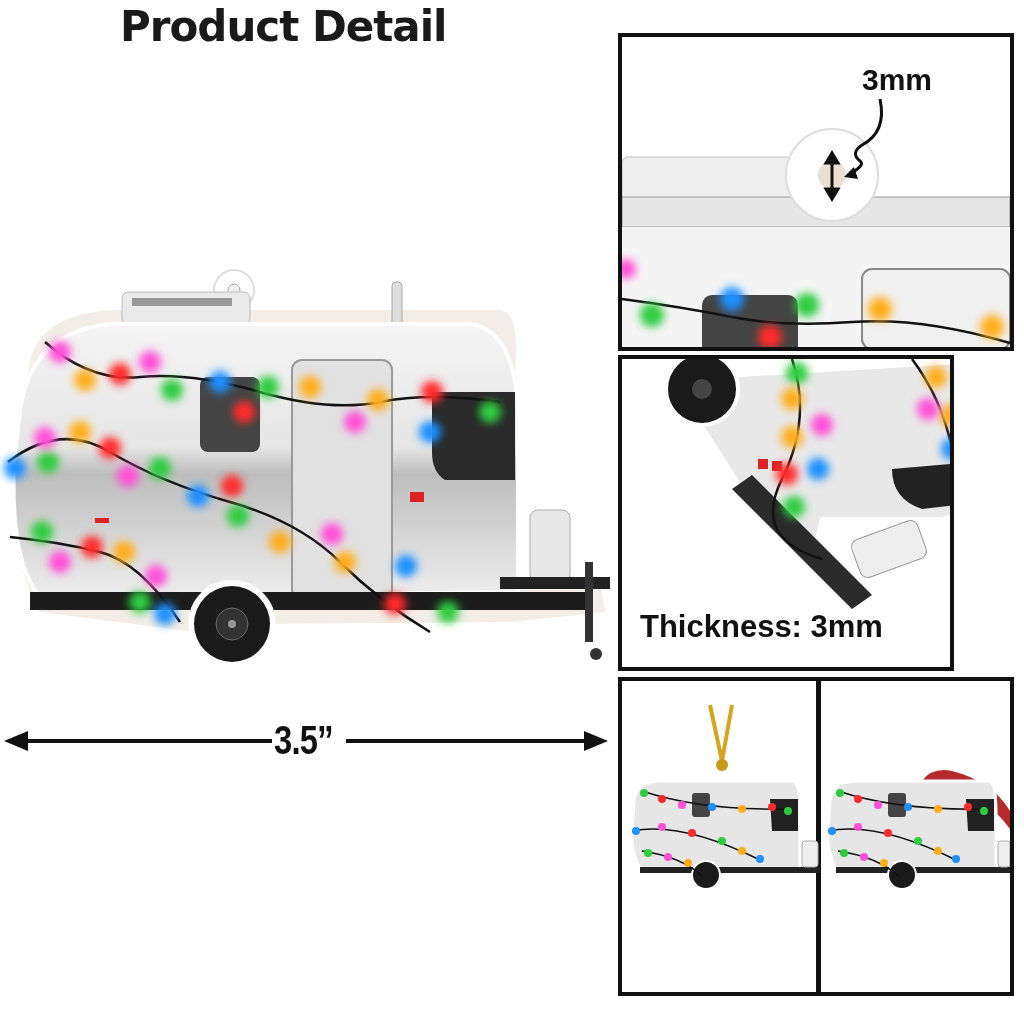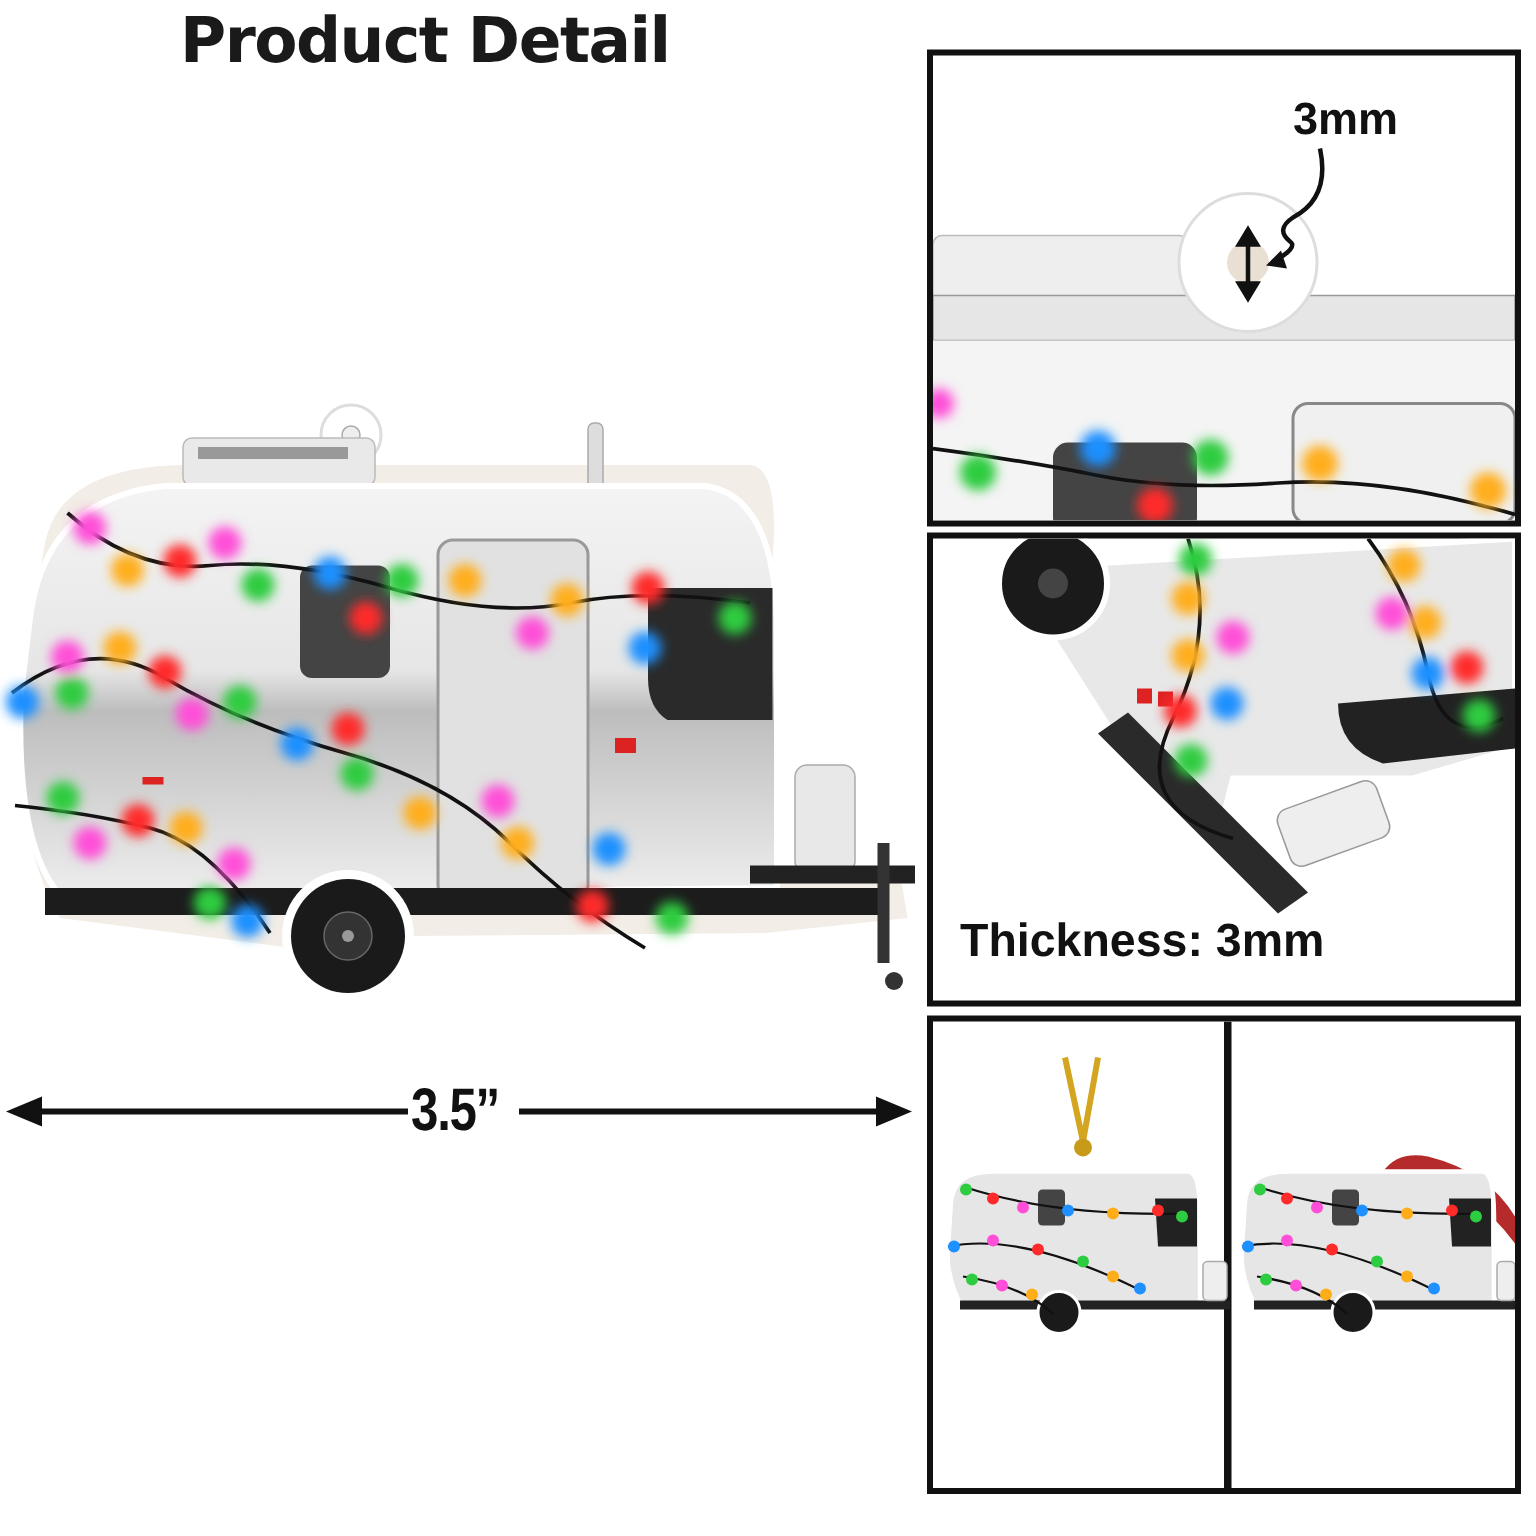--- a/index.html
+++ b/index.html
@@ -7,21 +7,21 @@
   .title { position:absolute; left:120px; top:6px; font-family:"DejaVu Sans", sans-serif; font-size:42px; font-weight:bold; color:#1a1a1a; letter-spacing:-1px; line-height:1; }
   .main-product { position:absolute; left:0; top:262px; width:620px; height:420px; }
   .dim { position:absolute; left:4px; top:714px; width:604px; height:52px; }
   .dim-line { position:absolute; top:25px; height:4px; background:#111; }
   .dim-label { position:absolute; left:270px; top:0; font-family:"Liberation Sans", sans-serif; font-weight:bold; font-size:40px; color:#111; transform:scaleX(0.82); transform-origin:left; line-height:52px; letter-spacing:-1px; }
   .arrow-l, .arrow-r { position:absolute; top:17px; width:0; height:0; border-top:10px solid transparent; border-bottom:10px solid transparent; }
   .arrow-l { left:0; border-right:24px solid #111; }
   .arrow-r { right:0; border-left:24px solid #111; }
   .panel { position:absolute; border:4px solid #111; box-sizing:border-box; background:#fff; overflow:hidden; }
   .p1 { left:618px; top:33px; width:396px; height:318px; }
-  .p2 { left:618px; top:355px; width:396px; height:316px; }
+  .p2 { left:618px; top:355px; width:336px; height:316px; }
   .p3 { left:618px; top:677px; width:396px; height:319px; }
   .p3-divider { position:absolute; left:194px; top:0; width:5px; height:100%; background:#111; }
   .callout-3mm { position:absolute; left:240px; top:26px; font-size:30px; font-weight:bold; color:#111; font-family:"Liberation Sans", sans-serif; }
   .thickness { position:absolute; left:18px; top:250px; font-size:31px; font-weight:bold; color:#111; font-family:"Liberation Sans", sans-serif; background:rgba(255,255,255,0.0); }
   svg { display:block; }
 </style>
 </head>
 <body>
 
 <div class="title">Product Detail</div>

